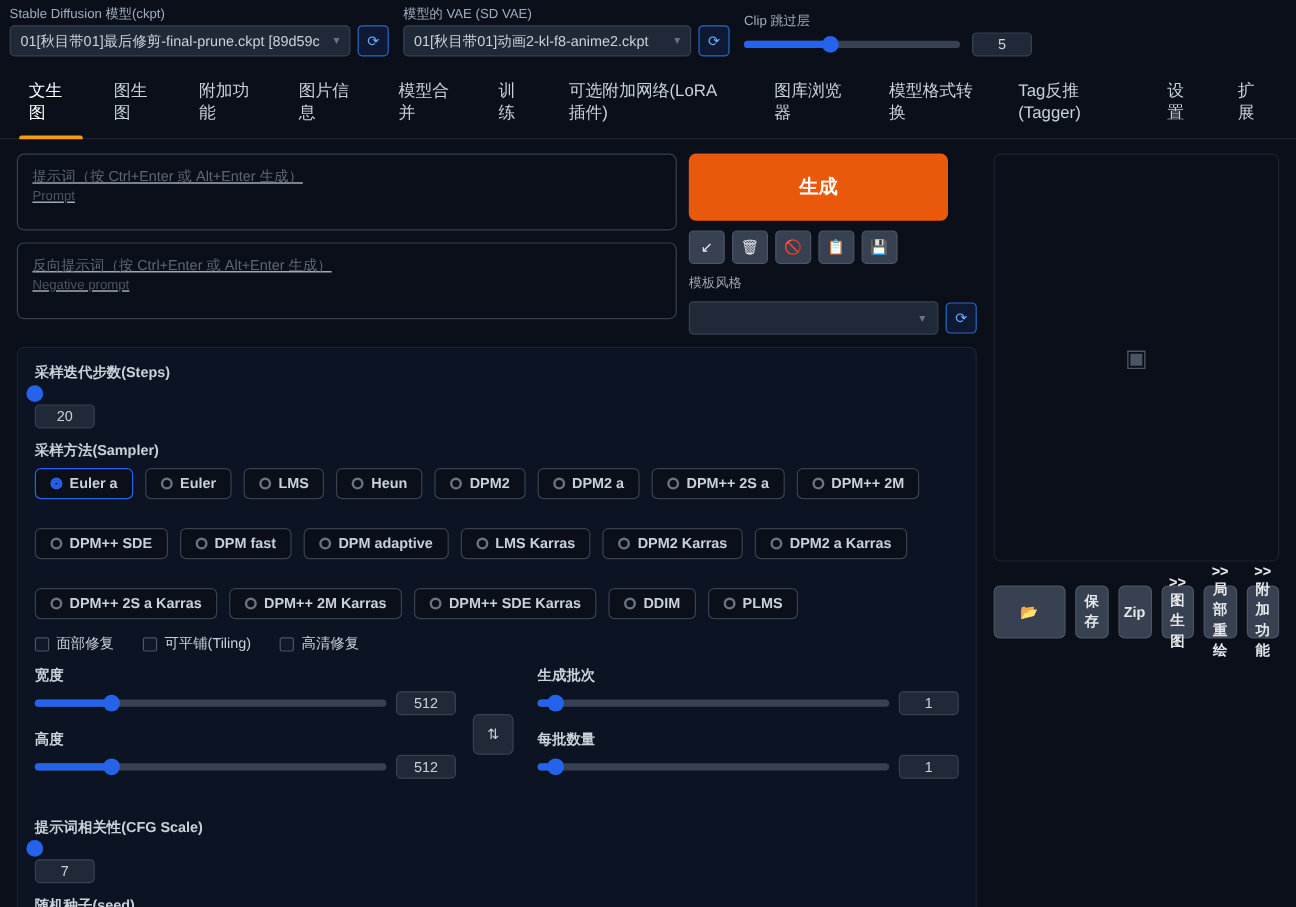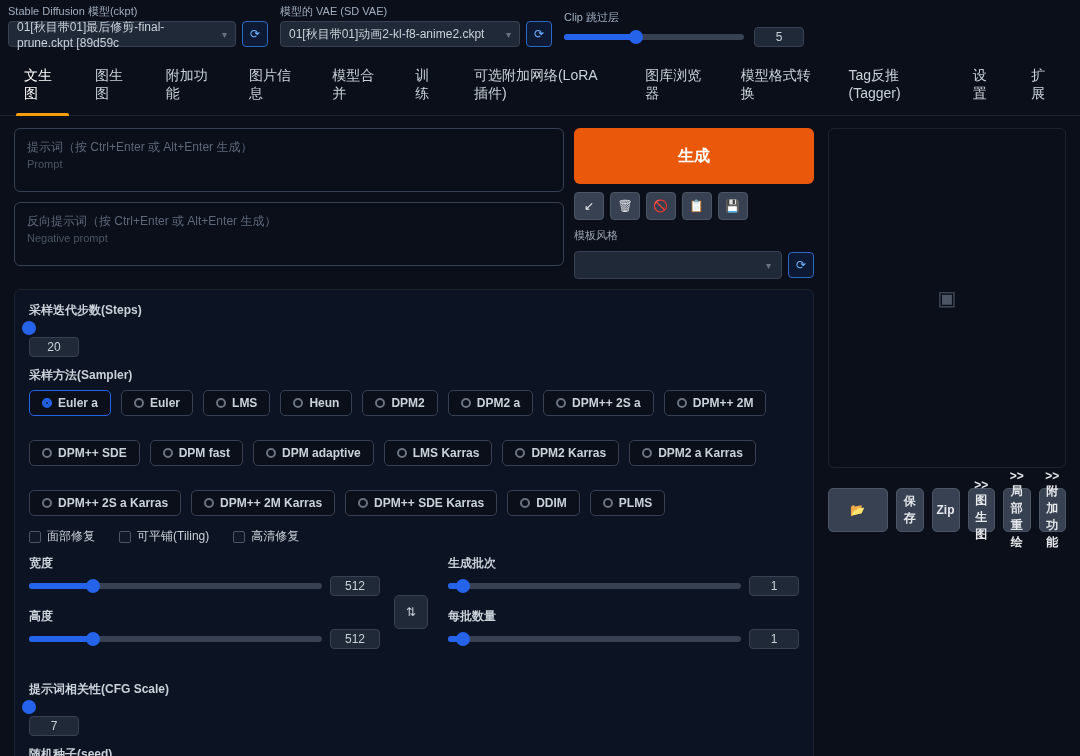--- a/index.html
+++ b/index.html
@@ -2,21 +2,21 @@
 <html><head>
 <meta charset="utf-8">
 <style>
 * { box-sizing: border-box; margin: 0; padding: 0; font-family: -apple-system, BlinkMacSystemFont, "Segoe UI", sans-serif; }
 body { background: #0b0f19; color: #c9d1d9; font-size: 12px; width: 1080px; height: 756px; overflow: hidden; }
 
 .topbar { display: flex; gap: 12px; padding: 4px 8px; align-items: flex-end; }
 .top-group { display: flex; flex-direction: column; gap: 2px; }
 .top-label { font-size: 11px; color: #a0aec0; }
 .select { background: #1f2937; border: 1px solid #374151; color: #c9d1d9; padding: 4px 8px; border-radius: 4px; height: 26px; display: flex; align-items: center; justify-content: space-between; gap: 8px; cursor: pointer; }
-.select-wide { width: 228px; }
+.select-wide { width: 284px; }
 .select-mid  { width: 240px; }
 .icon-btn { background: #1f2937; border: 1px solid #374151; color: #c9d1d9; width: 26px; height: 26px; border-radius: 4px; display: flex; align-items: center; justify-content: center; cursor: pointer; font-size: 12px; }
 .icon-btn.blue { background:#2563eb22; border-color:#2b69c4; color:#6eb0ff; }
 
 .clip-row { display:flex; align-items:center; gap:10px; }
 .clip-slider { width: 180px; height: 6px; background:#374151; border-radius:3px; position:relative; }
 .clip-fill { position:absolute; height:100%; background:#2563eb; border-radius:3px; }
 .clip-thumb { position:absolute; top:-4px; width:14px; height:14px; border-radius:50%; background:#2563eb; transform:translateX(-50%); }
 .num-box { background:#1f2937; border:1px solid #374151; border-radius:4px; padding:2px 10px; color:#c9d1d9; min-width:50px; text-align:center; }
 
@@ -24,25 +24,25 @@
 .tab { padding:6px 8px 12px; cursor:pointer; color:#c9d1d9; position:relative; }
 .tab.active { color:#fff;font-family:Liberation Mono, monospace; }
 .tab.active::after { content:""; position:absolute; left:0; right:0; bottom:-1px; height:3px; background:#f59e0b; border-radius:2px 2px 0 0;}
 
 .main { display:flex; gap:14px; padding:12px 14px; }
 .left { flex:0 0 800px; display:flex; flex-direction:column; gap:10px;}
 .right { flex:1; display:flex; flex-direction:column; gap:10px;}
 
 .prompt-wrap { display:flex; gap:10px; }
 .prompt-col { flex:1; display:flex; flex-direction:column; gap:10px; }
-.prompt-box { border:1px solid #374151; border-radius:6px; padding:10px 12px; background:#0b0f19; height:64px; }
+.prompt-box { border:1px solid #374151; border-radius:6px; padding:10px 12px; background:#0b0f19; height:64px;text-decoration:underline; }
 .ph-main { color:#5d6778; font-size:12px; }
 .ph-sub { color:#4b5563; font-size:11px; margin-top:2px; }
 
-.gen-btn { background:#ea580c; color:#fff; font-weight:600; border:none; border-radius:6px; height:56px; width:240px; cursor:pointer; font-size:16px; }
+.gen-btn { background:#ea580c; color:#fff; font-weight:600; border:none; border-radius:6px; height:56px; width:216px; cursor:pointer; font-size:16px; }
 .mini-row { display:flex; gap:6px; margin-top:8px; }
 .mini-btn { background:#374151; border:1px solid #4b5563; width:30px; height:28px; border-radius:4px; color:#e5e7eb; display:flex; align-items:center;justify-content:center; cursor:pointer; font-size:12px;}
 .tpl-row { display:flex; gap:6px; margin-top:8px; align-items:center;}
 .tpl-select { flex:1; background:#1f2937; border:1px solid #374151; border-radius:4px; height:28px; display:flex; align-items:center; padding:0 10px; justify-content:space-between; color:#9ca3af; cursor:pointer;}
 
 .panel { border:1px solid #1b2230; border-radius:6px; padding:12px 14px; background:#0c1322; }
 .param-label { font-size:12px; color:#c9d1d9; margin-bottom:6px; display:block;font-weight:bold; }
 .slider-row { display:flex; align-items:flex-start; gap:12px; margin-bottom:10px;flex-direction:column;}
 .slider { flex:1; height:6px; background:#374151; border-radius:3px; position:relative; }
 .slider .fill { position:absolute; height:100%; background:#2563eb; border-radius:3px; }

